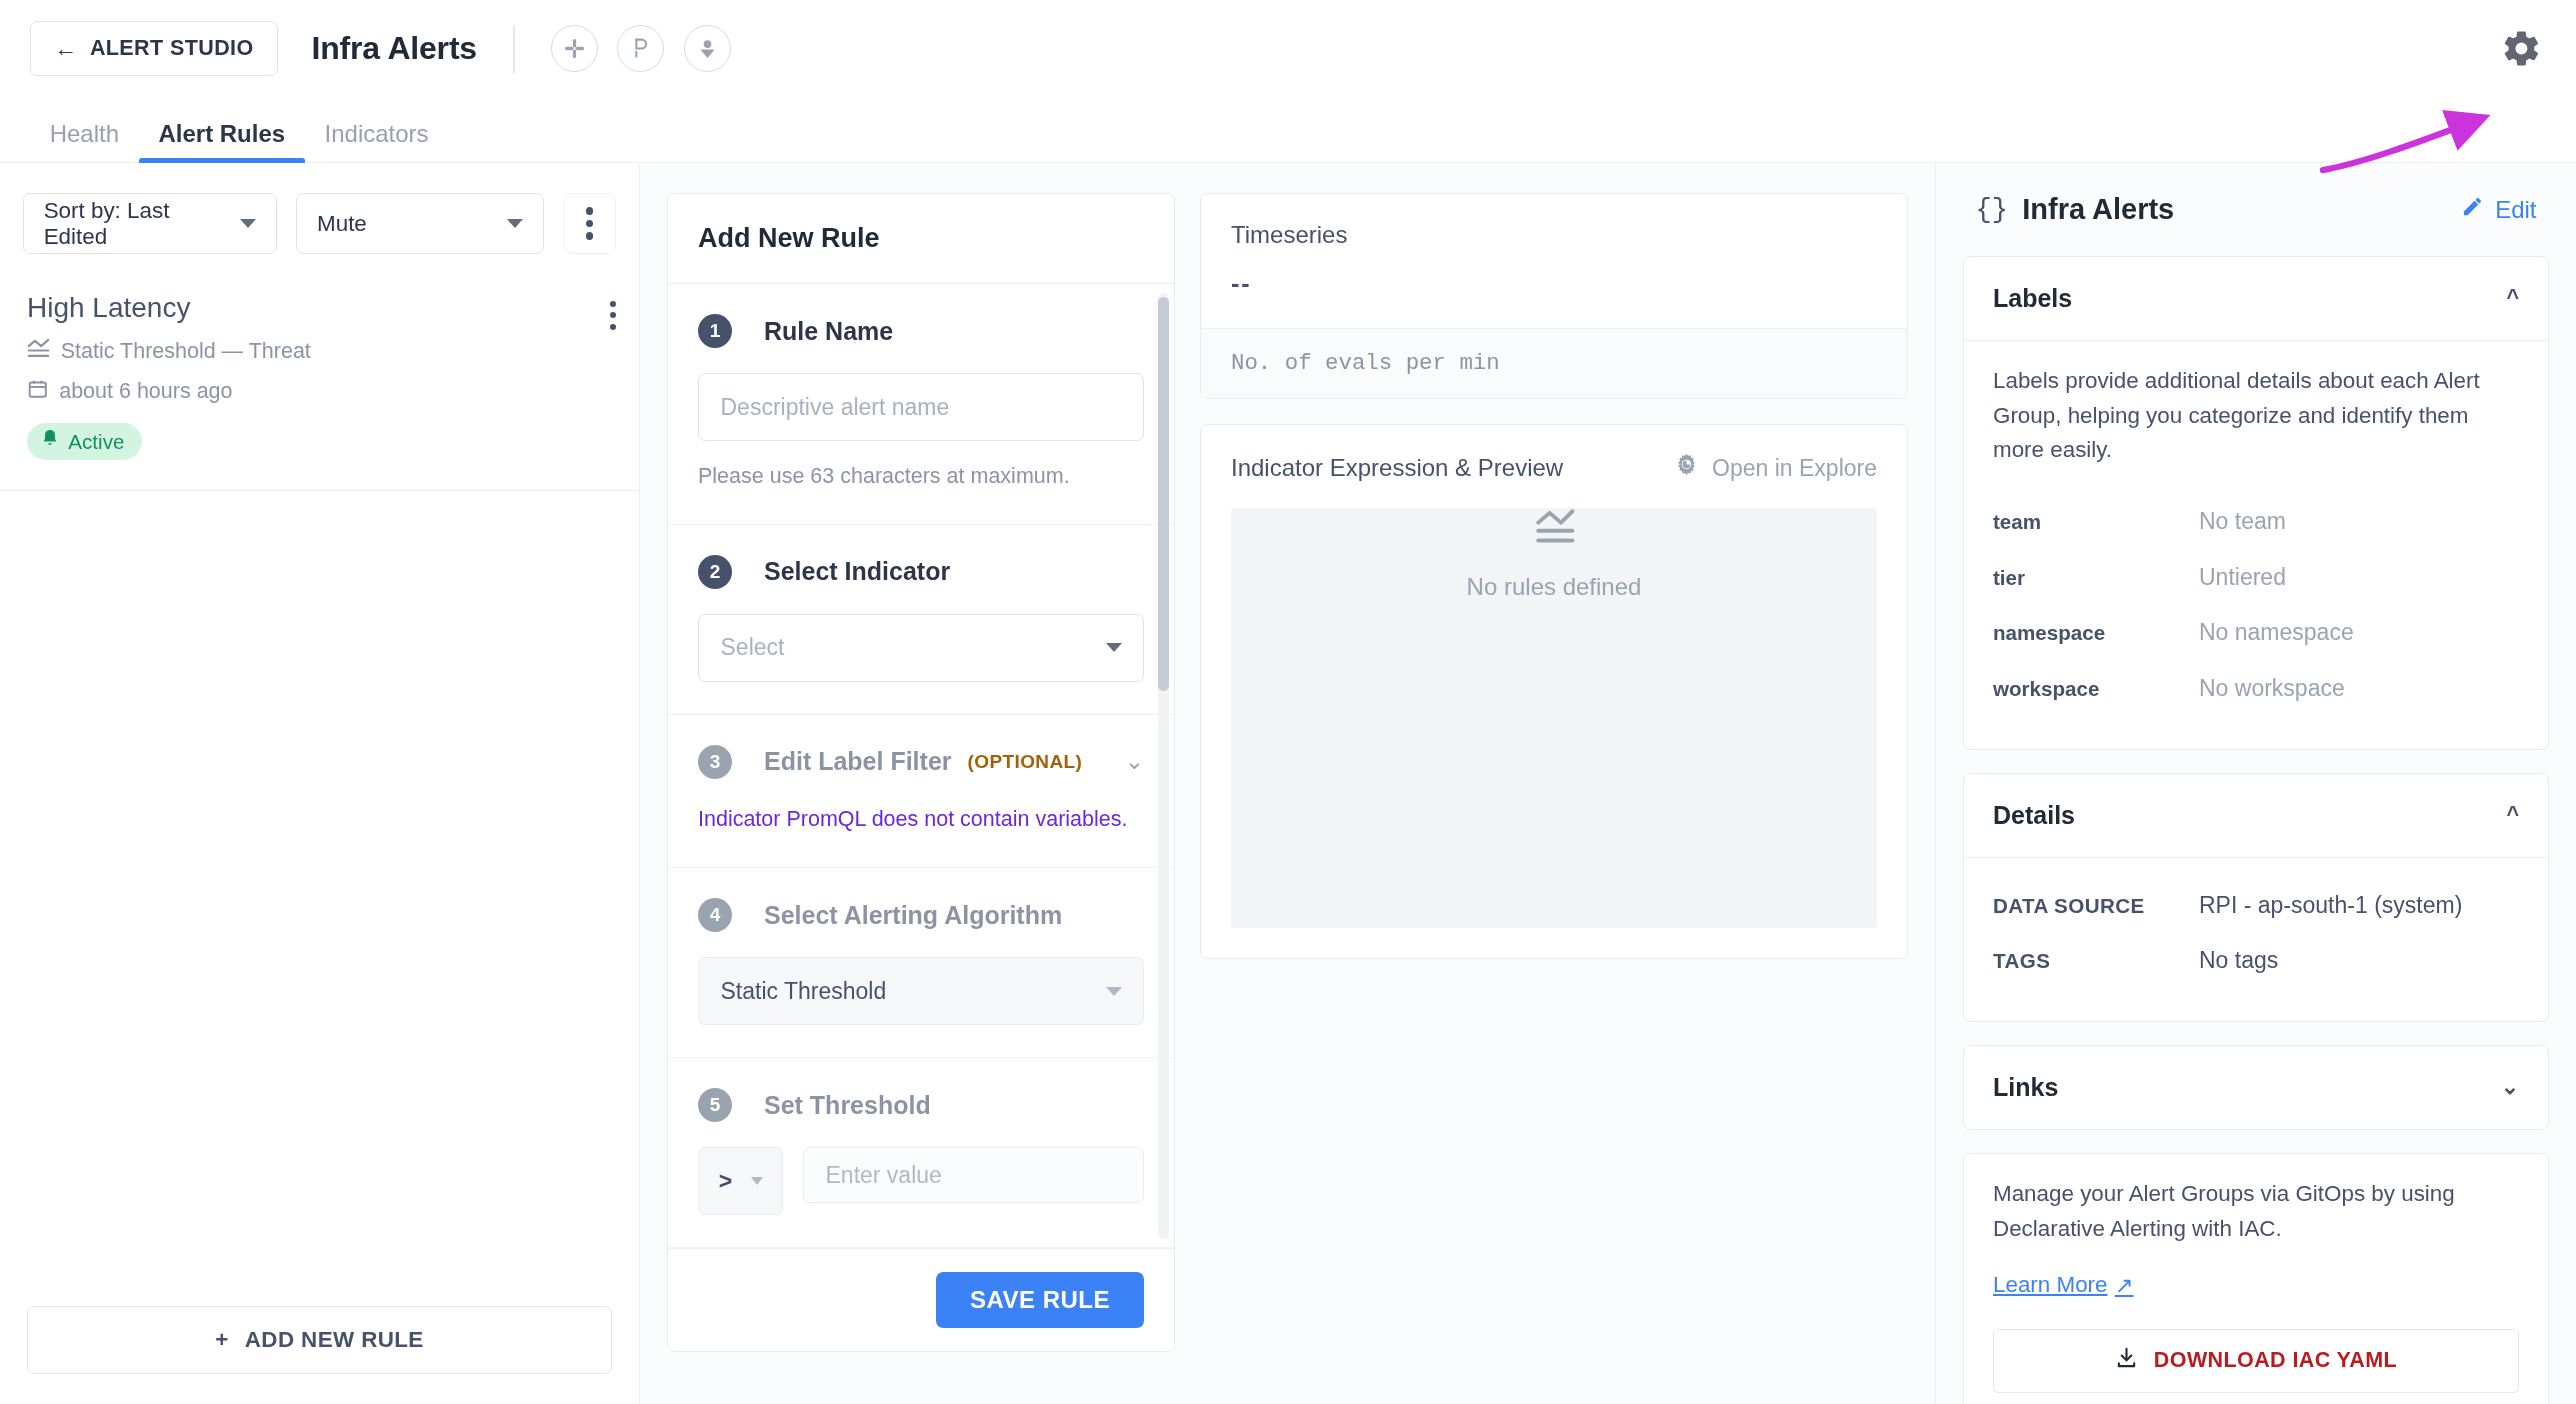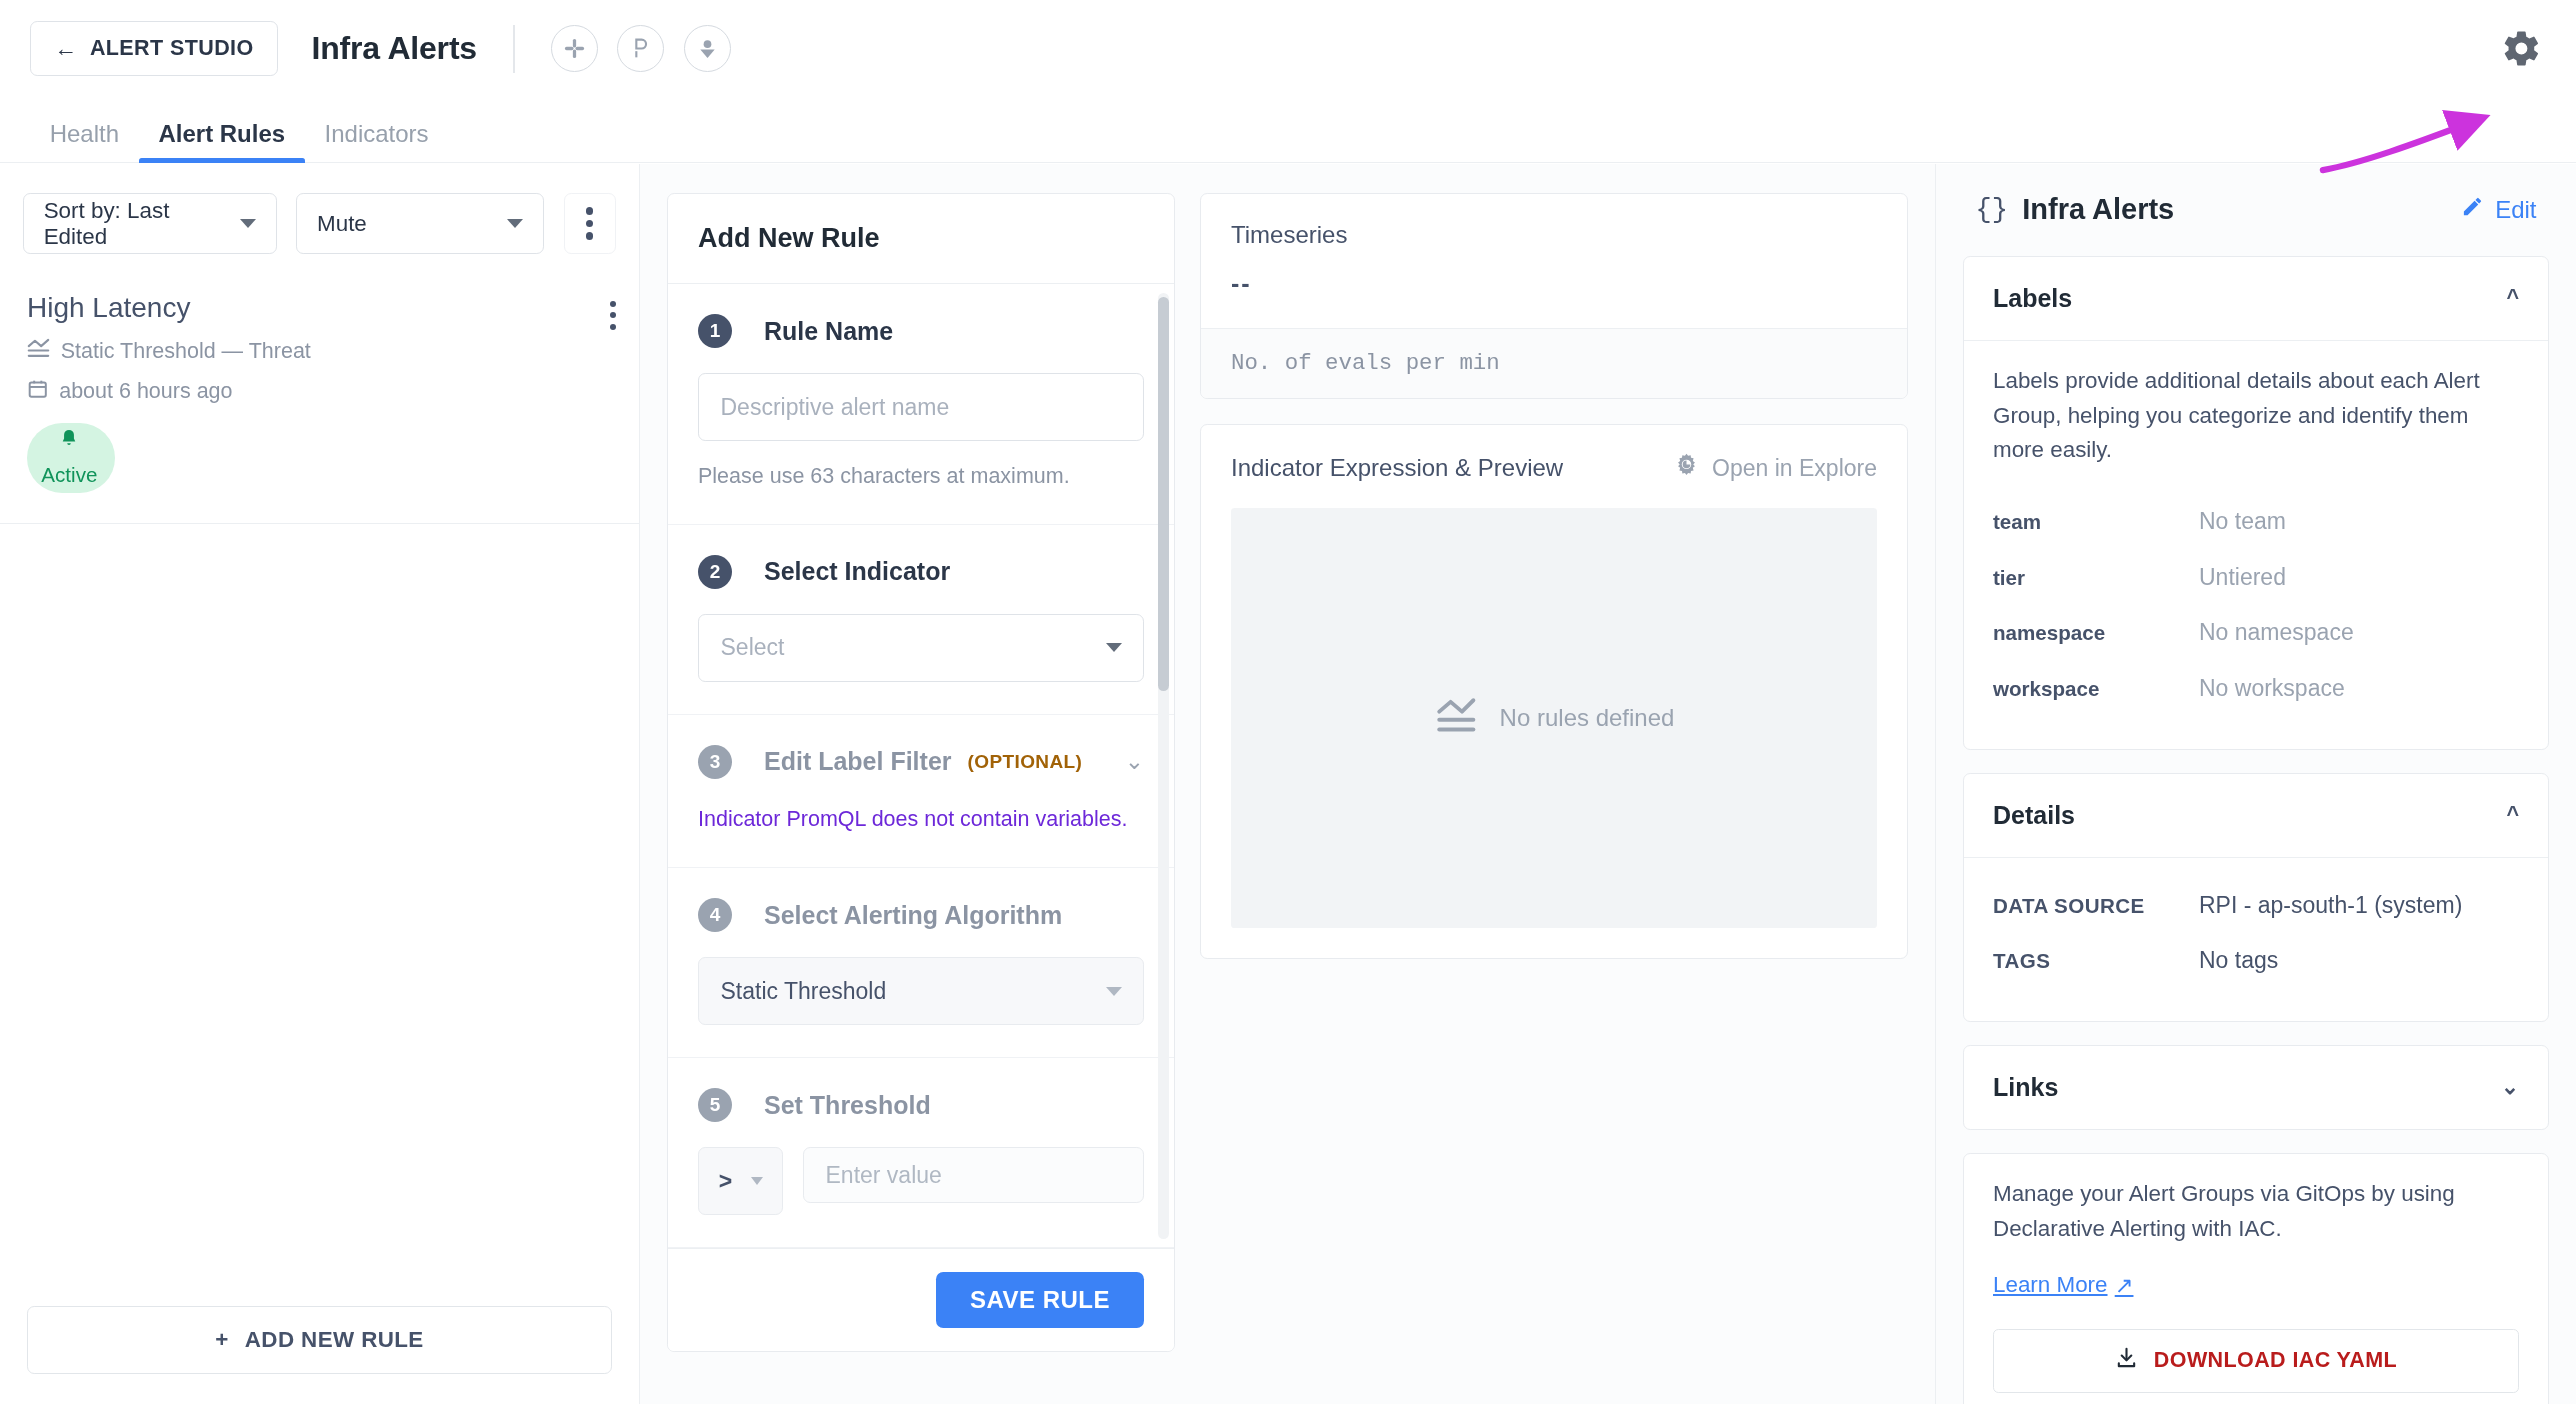--- a/index.html
+++ b/index.html
@@ -101,21 +101,21 @@
     border-bottom: 0.9px solid #eceff2; cursor: pointer;
   }
   .rule-title { font-size: 28px; color: #46526a; font-weight: 400; margin-bottom: 14.3px; }
   .rule-meta {
     display: flex; align-items: center; gap: 10.7px;
     font-size: 21.5px; color: #8b94a3; margin-bottom: 12.5px;
   }
   .badge {
     display: inline-flex; align-items: center; gap: 9px;
     background: #d4f4e2; color: #10935a; border-radius: 894px;
-    padding: 6.3px 18px 6.3px 14.3px; font-size: 20.6px; font-weight: 500; margin-top: 5.4px; flex-direction: column;
+    padding: 6.3px 18px 6.3px 14.3px; font-size: 20.6px; font-weight: 500; margin-top: 5.4px;
   }
   .rule-kebab { position: absolute; top: 21.5px; right: 23px; cursor: pointer; }
   .rule-kebab .kebab i { width: 6.3px; height: 6.3px; background: #46526a; }
 
   .add-rule-wrap { margin-top: auto; padding: 23px 27px 30px; }
   .add-rule-btn {
     width: 100%; height: 68px; border: 0.9px solid #e2e6ea; border-radius: 7.2px;
     background: #fff; display: flex; align-items: center; justify-content: center;
     gap: 16px; font-size: 22.4px; font-weight: 700; letter-spacing: 0.4px;
     color: #46526a; cursor: pointer;
@@ -213,21 +213,21 @@
     padding: 27px 30px 23px;
   }
   .ind-title { font-size: 24px; color: #46526a; }
   .explore-link {
     display: flex; align-items: center; gap: 12.5px;
     font-size: 23px; color: #9aa3b0; cursor: pointer;
   }
   .ind-body { padding: 0 30px 30px; }
   .empty {
     background: #f2f4f6; border-radius: 3.6px; height: 420px;
-    display: flex; flex-direction: row; align-items: center; justify-content: center; gap: 23px;
+    display: flex; flex-direction: column; align-items: center; justify-content: flex-start; gap: 23px;
   }
   .empty-text { font-size: 24px; color: #9aa3b0; }
 
   
   .col-side {
     width: 640px; flex: none; background: #fbfcfd;
     padding: 0 27px 27px; overflow: hidden;
     display: flex; flex-direction: column;
   }
   .side-head {

